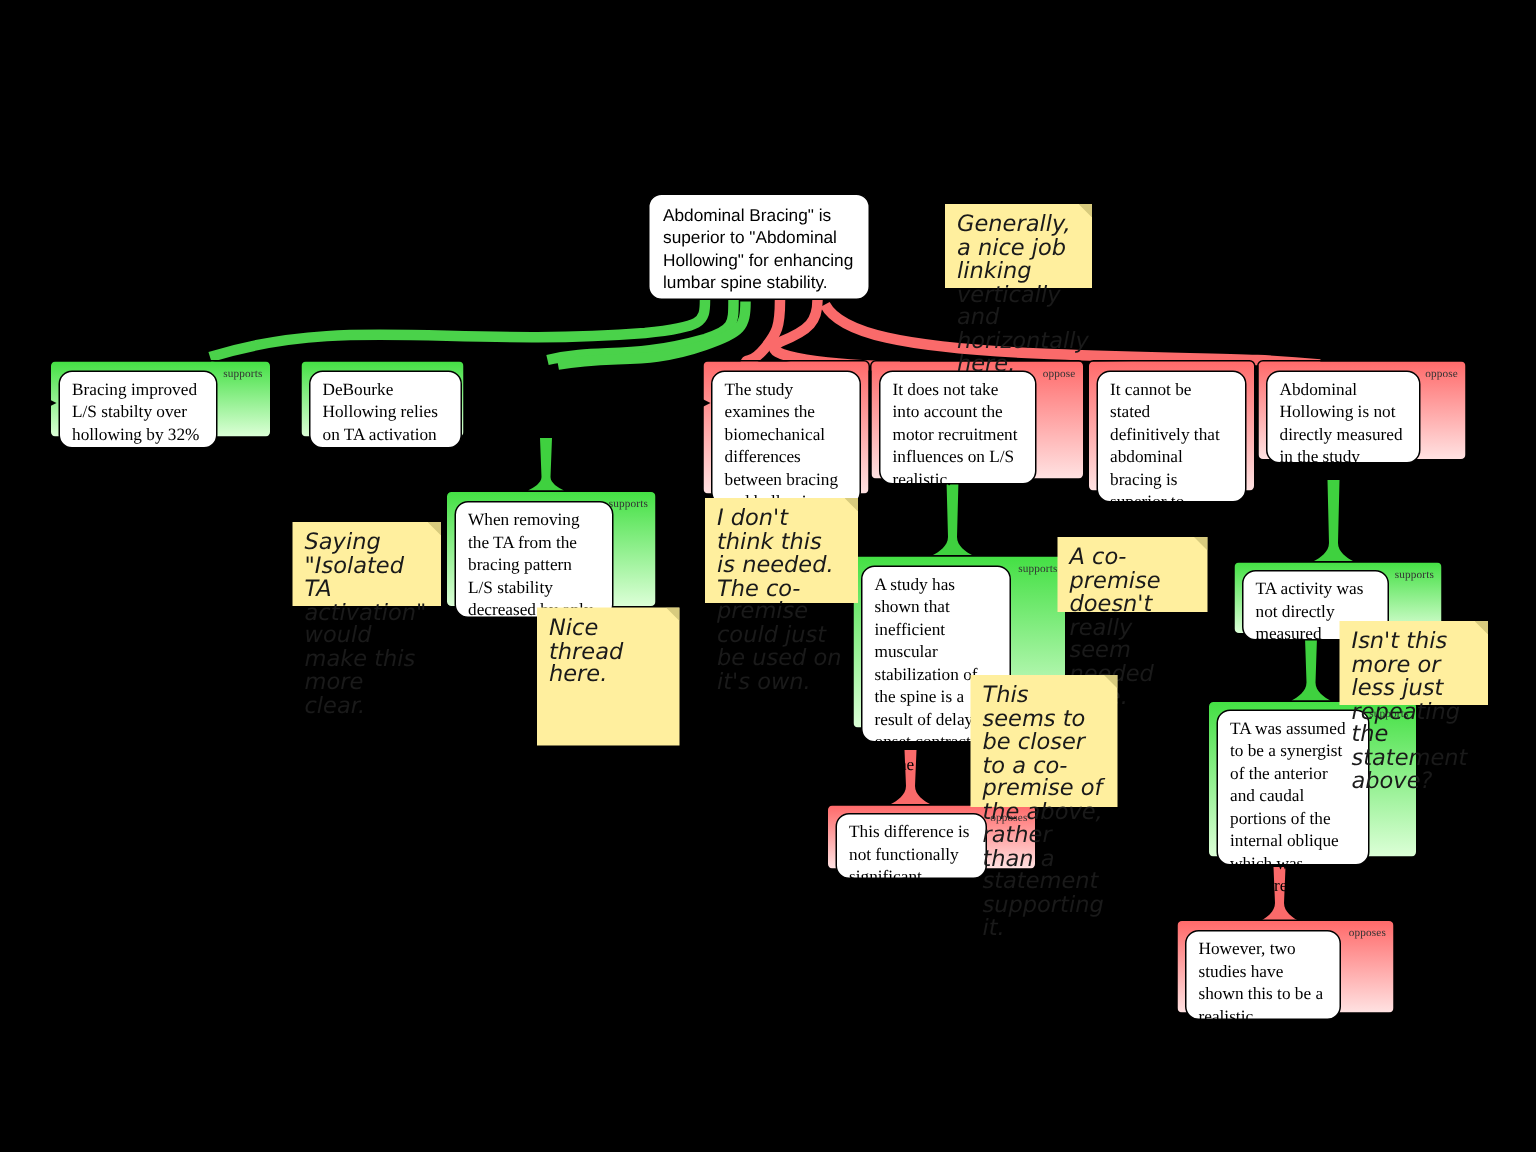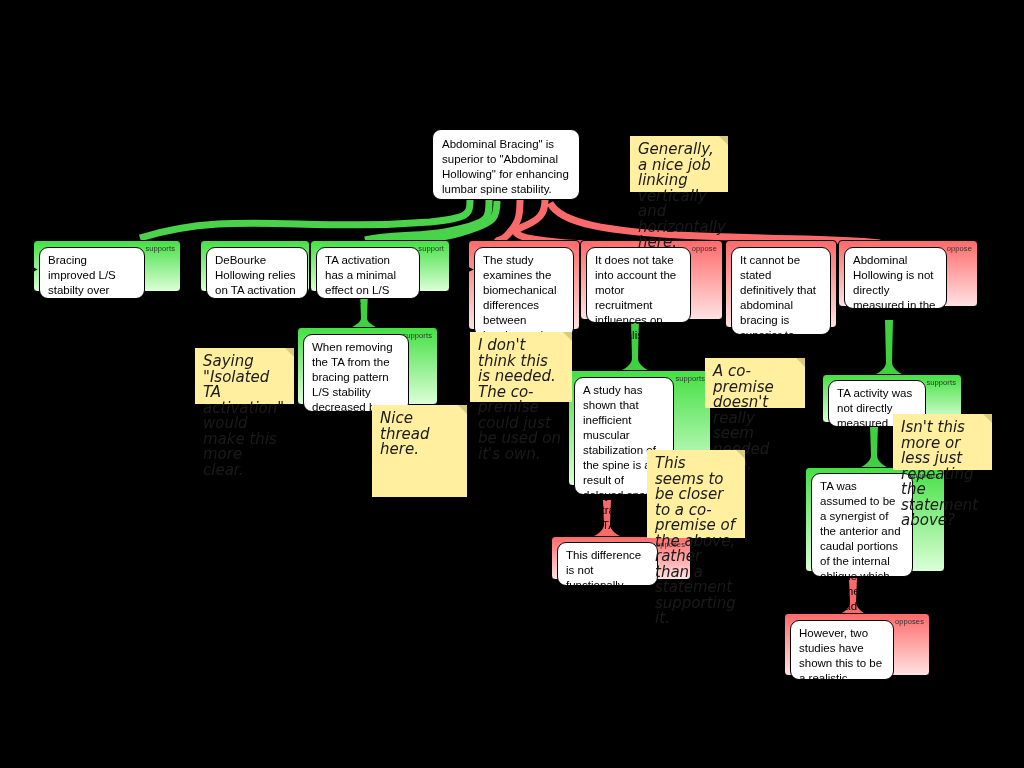--- a/index.html
+++ b/index.html
@@ -13,21 +13,21 @@
 
   
   .node{position:absolute;box-sizing:border-box;}
 
   
   .card{background:#fff;border:1px solid #000;border-radius:9px;
         color:#000;font-size:11.5px;line-height:15px;padding:7px 9px;}
 
   
   .panel{border:1px solid #000;border-radius:4px;position:absolute;
-         box-sizing:border-box;}
+         box-sizing:border-box;font-family:Liberation Serif, serif;}
   .panel.support{background:linear-gradient(#44e044,#dcffd7);}
   .panel.oppose{background:linear-gradient(#ff6a6a,#ffe2e2);}
   .panel .badge{position:absolute;top:3px;right:5px;font-size:7.5px;
         color:#333;letter-spacing:.1px;white-space:nowrap;}
   .panel .claim{position:absolute;left:5px;top:7px;background:#fff;
         border:1px solid #000;border-radius:9px;
         font-size:11.5px;line-height:15px;color:#000;padding:5px 8px;
         box-sizing:border-box;}
 
   
@@ -90,24 +90,20 @@
   <div class="panel support" style="left:33px;top:240px;width:148px;height:52px;">
     <span class="badge">supports</span>
     <div class="claim" style="width:106px;height:52px;top:6px;">Bracing improved L/S stabilty over hollowing by 32%</div>
   </div>
   <span class="arrowmark" style="left:30px;top:264px;">▶</span>
 
   <div class="panel support" style="left:200px;top:240px;width:110px;height:52px;">
     <div class="claim" style="width:102px;height:52px;top:6px;">DeBourke Hollowing relies on TA activation</div>
   </div>
 
-  <div class="panel support" style="left:310px;top:240px;width:140px;height:52px;">
-    <span class="badge">support</span>
-    <div class="claim" style="width:104px;height:52px;top:6px;">TA activation has a minimal effect on L/S stabilty</div>
-  </div>
 
   <div class="panel oppose" style="left:468px;top:240px;width:112px;height:90px;">
     <div class="claim" style="width:100px;height:90px;top:6px;">The study examines the biomechanical differences between bracing and hollowing</div>
   </div>
   <span class="arrowmark" style="left:466px;top:264px;">▶</span>
 
   <div class="panel oppose" style="left:580px;top:240px;width:143px;height:80px;">
     <span class="badge">oppose</span>
     <div class="claim" style="width:105px;height:76px;top:6px;">It does not take into account the motor recruitment influences on L/S realistic.</div>
   </div>
@@ -149,21 +145,21 @@
   <div class="panel oppose" style="left:784px;top:613px;width:146px;height:63px;">
     <span class="badge">opposes</span>
     <div class="claim" style="width:104px;height:60px;top:6px;">However, two studies have shown this to be a realistic assumption</div>
   </div>
 
   <div class="sticky" style="left:630px;top:136px;width:98px;height:56px;">Generally, a nice job linking vertically and horizontally here.<span class="fold"></span></div>
 
 
   <div class="sticky" style="left:195px;top:348px;width:99px;height:56px;">Saying "Isolated TA activation" would make this more clear.<span class="fold"></span></div>
 
-  <div class="sticky" style="left:358px;top:405px;width:95px;height:92px;margin-left:14px;">Nice thread here.<span class="fold"></span></div>
+  <div class="sticky" style="left:358px;top:405px;width:95px;height:92px;">Nice thread here.<span class="fold"></span></div>
 
   <div class="sticky" style="left:470px;top:332px;width:102px;height:70px;">I don't think this is needed. The co-premise could just be used on it's own.<span class="fold"></span></div>
 
   <div class="sticky" style="left:705px;top:358px;width:100px;height:50px;">A co-premise doesn't really seem needed here.<span class="fold"></span></div>
 
   <div class="sticky" style="left:893px;top:414px;width:99px;height:56px;">Isn't this more or less just repeating the statement above?<span class="fold"></span></div>
 
   <div class="sticky" style="left:647px;top:450px;width:98px;height:88px;">This seems to be closer to a co-premise of the above, rather than a statement supporting it.<span class="fold"></span></div>
 
 </div>

